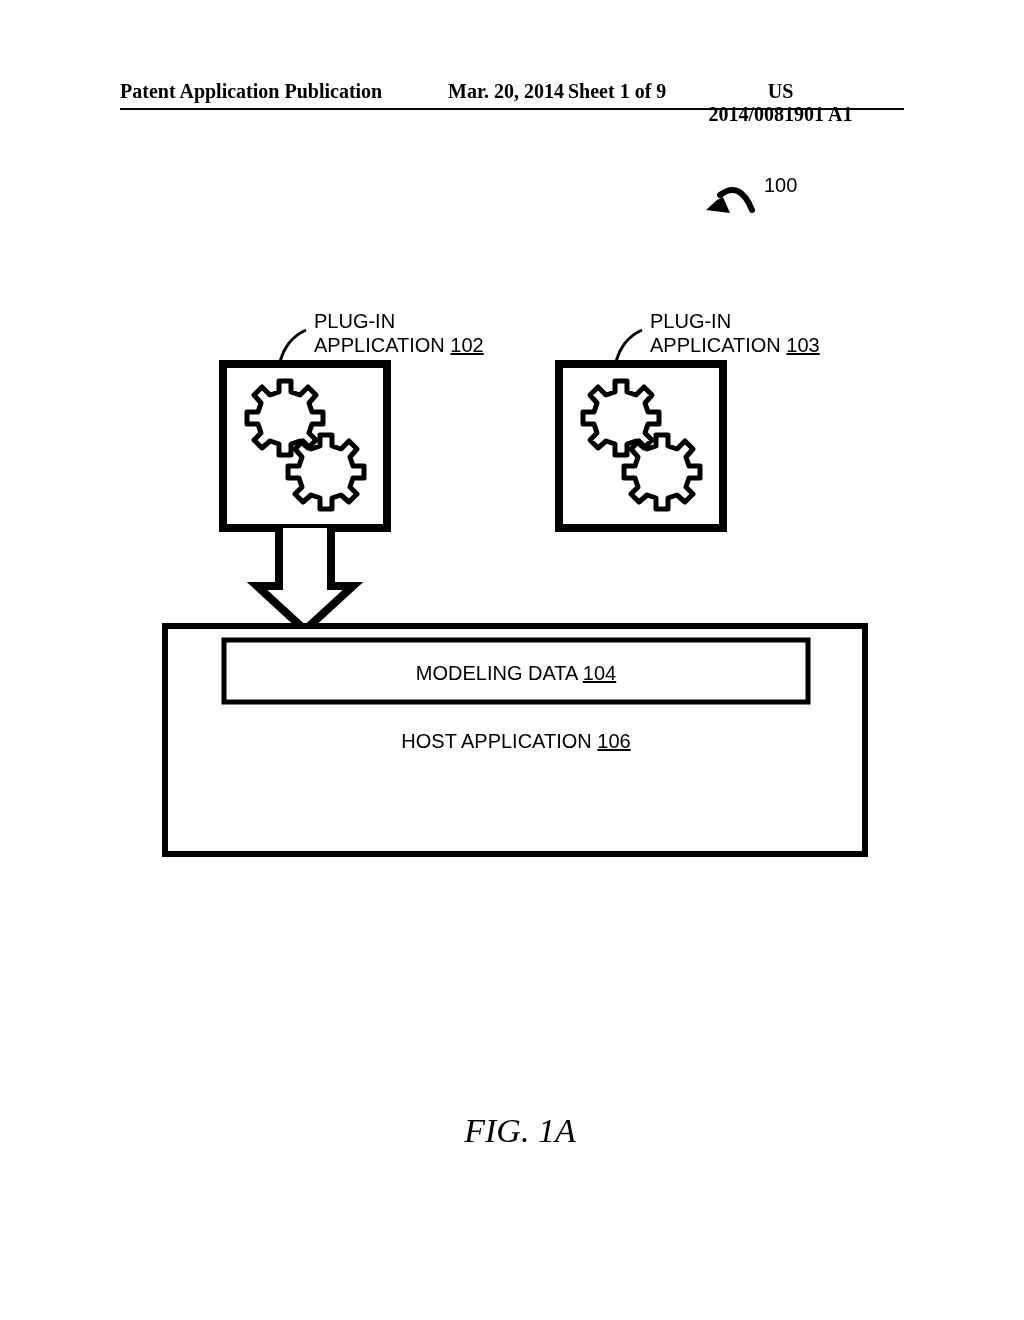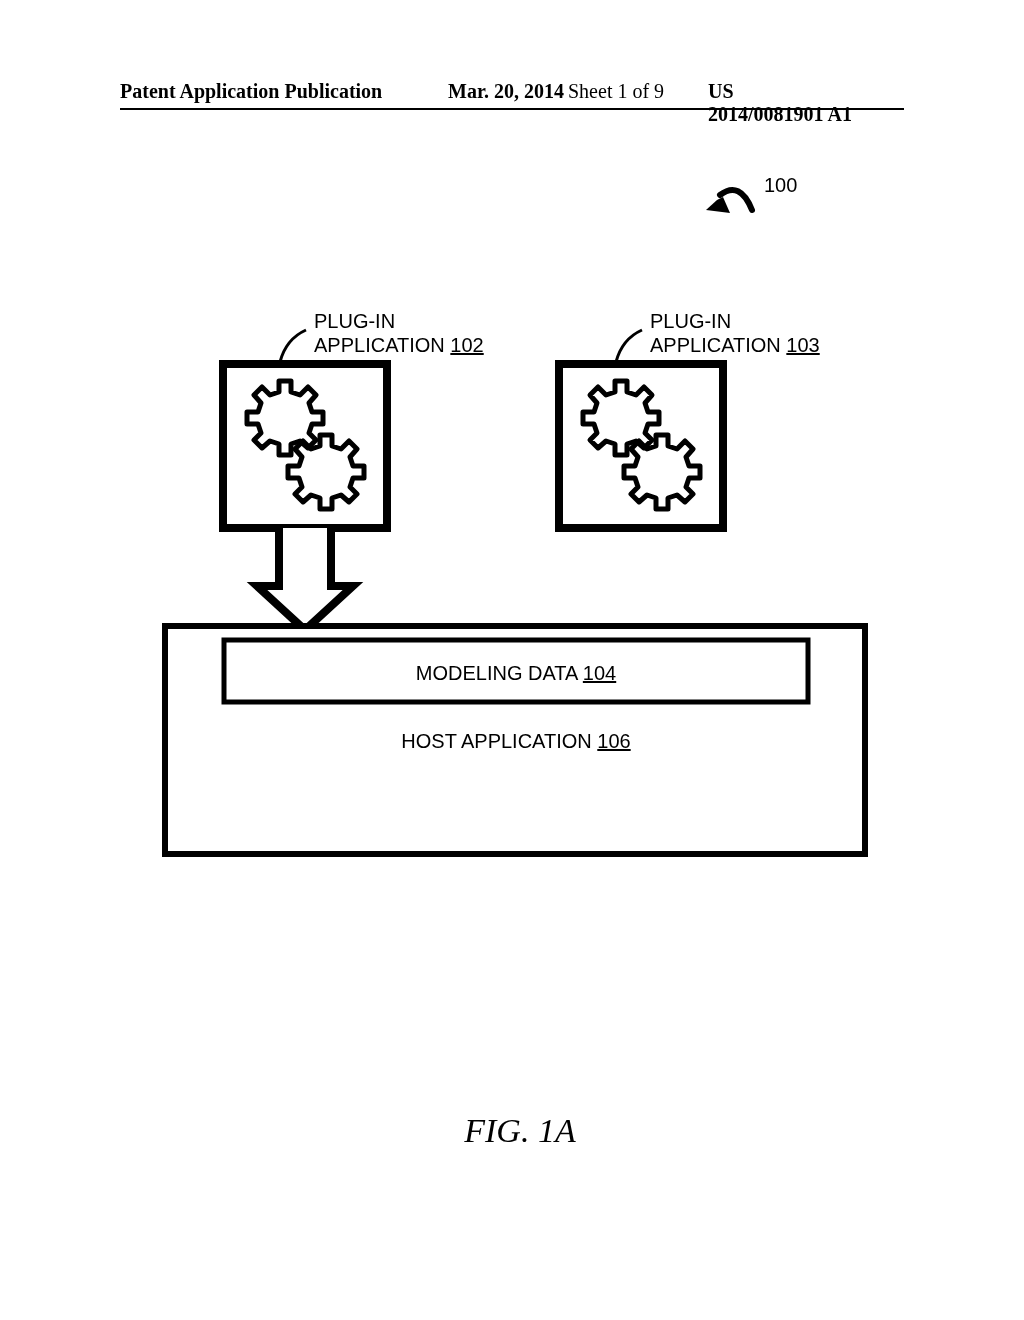--- a/index.html
+++ b/index.html
@@ -38,28 +38,29 @@
     left: 448px;
     top: 0;
     font-size: 20px;
     font-weight: bold;
   }
   .hdr-sheet {
     position: absolute;
     left: 568px;
     top: 0;
     font-size: 20px;
-    font-weight: normal;
+    font-weight: bold;
   }
   .hdr-pubno {
     position: absolute;
     left: 708px;
     top: 0;
     font-size: 20px;
     font-weight: bold;
+    text-align: center;
   }
   .hdr-rule {
     position: absolute;
     top: 108px;
     left: 120px;
     width: 784px;
     border: 0;
     border-top: 2px solid #000;
     margin: 0;
   }

